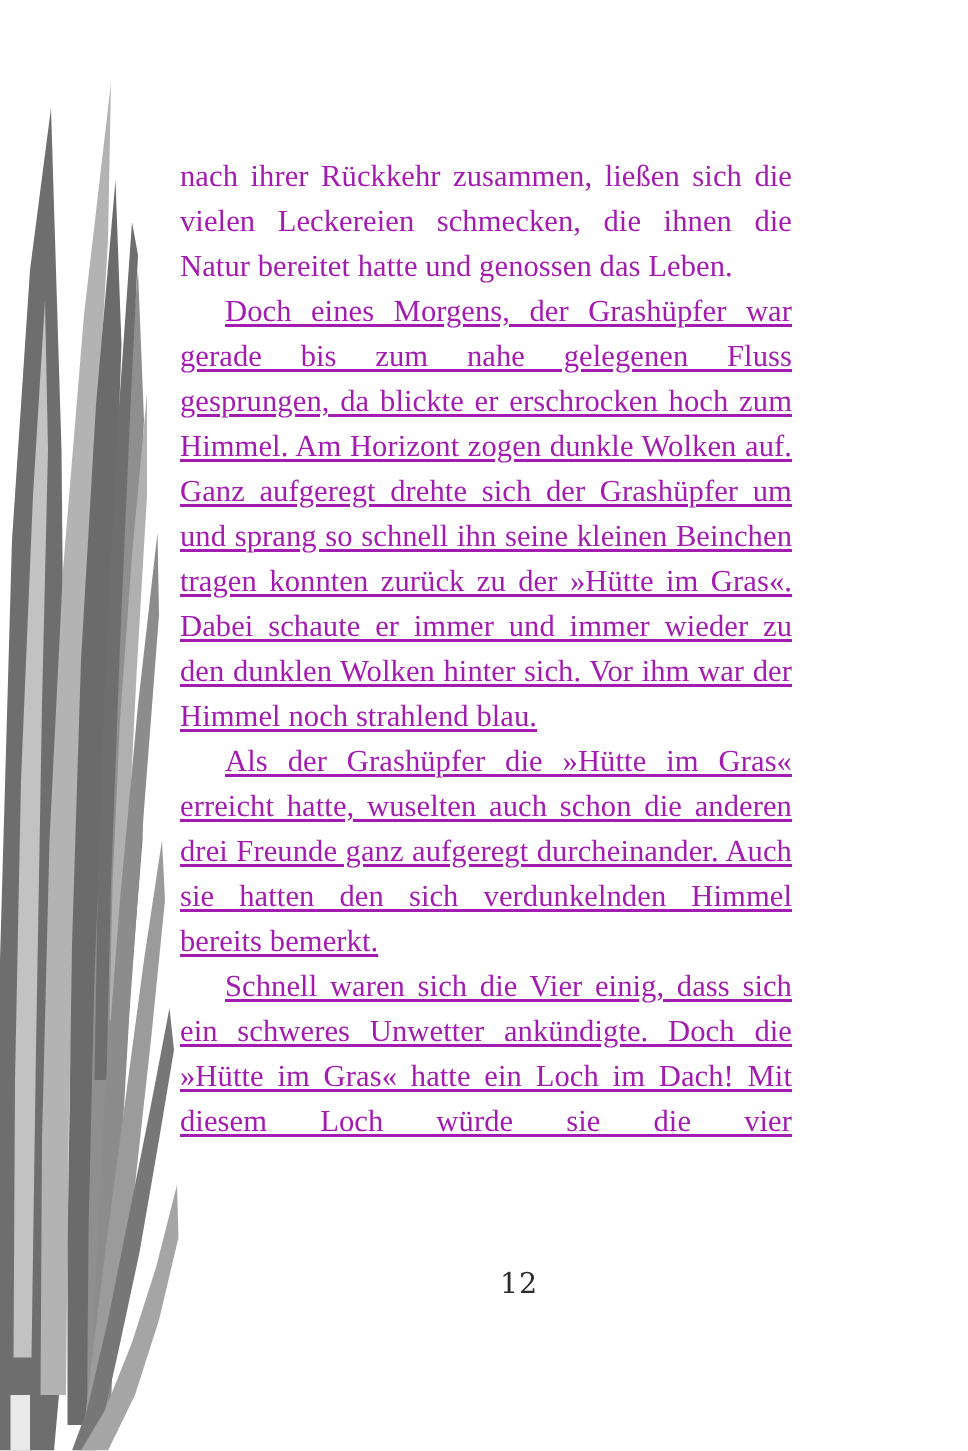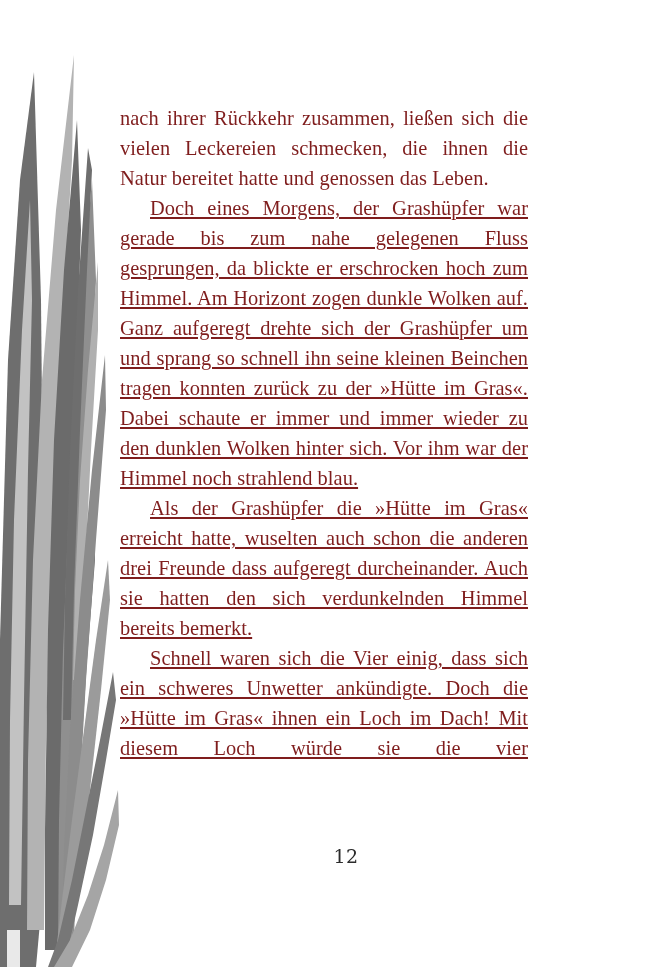--- a/index.html
+++ b/index.html
@@ -45,21 +45,21 @@
     top: 103px;
     width: 408px;
   }
 
   .body-paragraph {
     margin: 0;
     font-size: 20.4px;
     line-height: 30px;
     text-align: justify;
     text-justify: inter-word;
-    color: #7f1d1d;
+    color: #a21caf;
     font-weight: normal;
     letter-spacing: 0.05px;
     hyphens: none;
   }
   .body-paragraph.indent {
     text-indent: 30px;
     text-decoration: underline;
   }
   
   .body-paragraph.justify-all {
@@ -112,19 +112,19 @@
 
       <path fill="#a5a5a5" d="M 118 790 L 104 845 L 88 895 L 70 940 L 54 967 L 72 967 L 90 930 L 106 880 L 119 825 Z"></path>
 
       <path fill="#e9e9e9" d="M 7 930 L 20 930 L 20 967 L 7 967 Z"></path>
     </svg>
   </div>
 
   <div id="text-column">
     <p class="body-paragraph">nach ihrer Rückkehr zusammen, ließen sich die vielen Leckereien schmecken, die ihnen die Natur bereitet hatte und genossen das Leben.</p>
     <p class="body-paragraph indent">Doch eines Morgens, der Grashüpfer war gerade bis zum nahe gelegenen Fluss gesprungen, da blickte er erschrocken hoch zum Himmel. Am Horizont zogen dunkle Wolken auf. Ganz aufgeregt drehte sich der Grashüpfer um und sprang so schnell ihn seine kleinen Beinchen tragen konnten zurück zu der »Hütte im Gras«. Dabei schaute er immer und immer wieder zu den dunklen Wolken hinter sich. Vor ihm war der Himmel noch strahlend blau.</p>
-    <p class="body-paragraph indent">Als der Grashüpfer die »Hütte im Gras« erreicht hatte, wuselten auch schon die anderen drei Freunde dass aufgeregt durcheinander. Auch sie hatten den sich verdunkelnden Himmel bereits bemerkt.</p>
-    <p class="body-paragraph indent justify-all">Schnell waren sich die Vier einig, dass sich ein schweres Unwetter ankündigte. Doch die »Hütte im Gras« ihnen ein Loch im Dach! Mit diesem Loch würde sie die vier</p>
+    <p class="body-paragraph indent">Als der Grashüpfer die »Hütte im Gras« erreicht hatte, wuselten auch schon die anderen drei Freunde ganz aufgeregt durcheinander. Auch sie hatten den sich verdunkelnden Himmel bereits bemerkt.</p>
+    <p class="body-paragraph indent justify-all">Schnell waren sich die Vier einig, dass sich ein schweres Unwetter ankündigte. Doch die »Hütte im Gras« hatte ein Loch im Dach! Mit diesem Loch würde sie die vier</p>
   </div>
 
   <div id="page-number">12</div>
 
 </div>
 
 </body></html>

